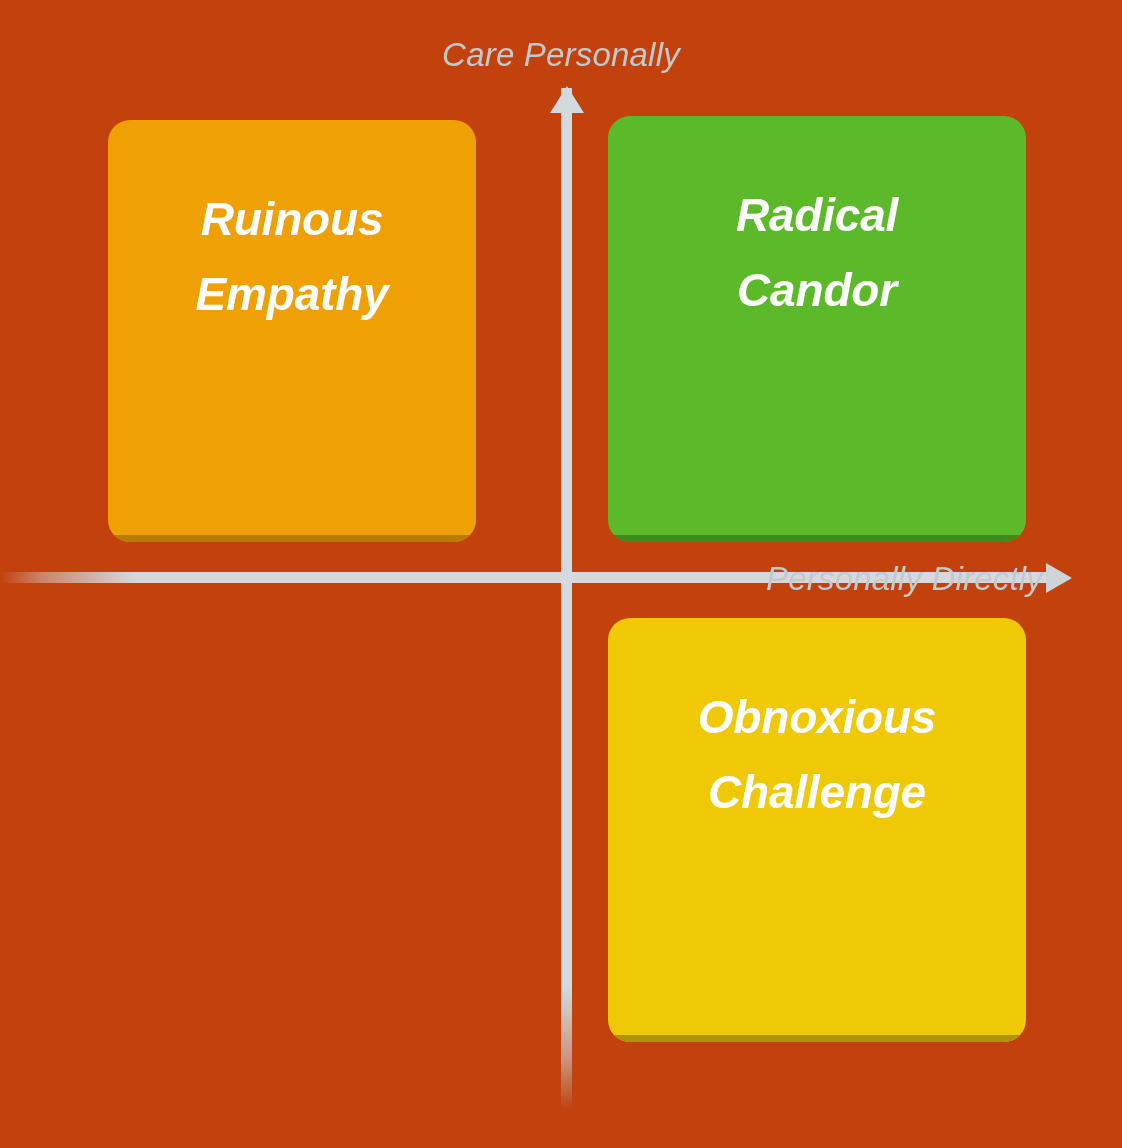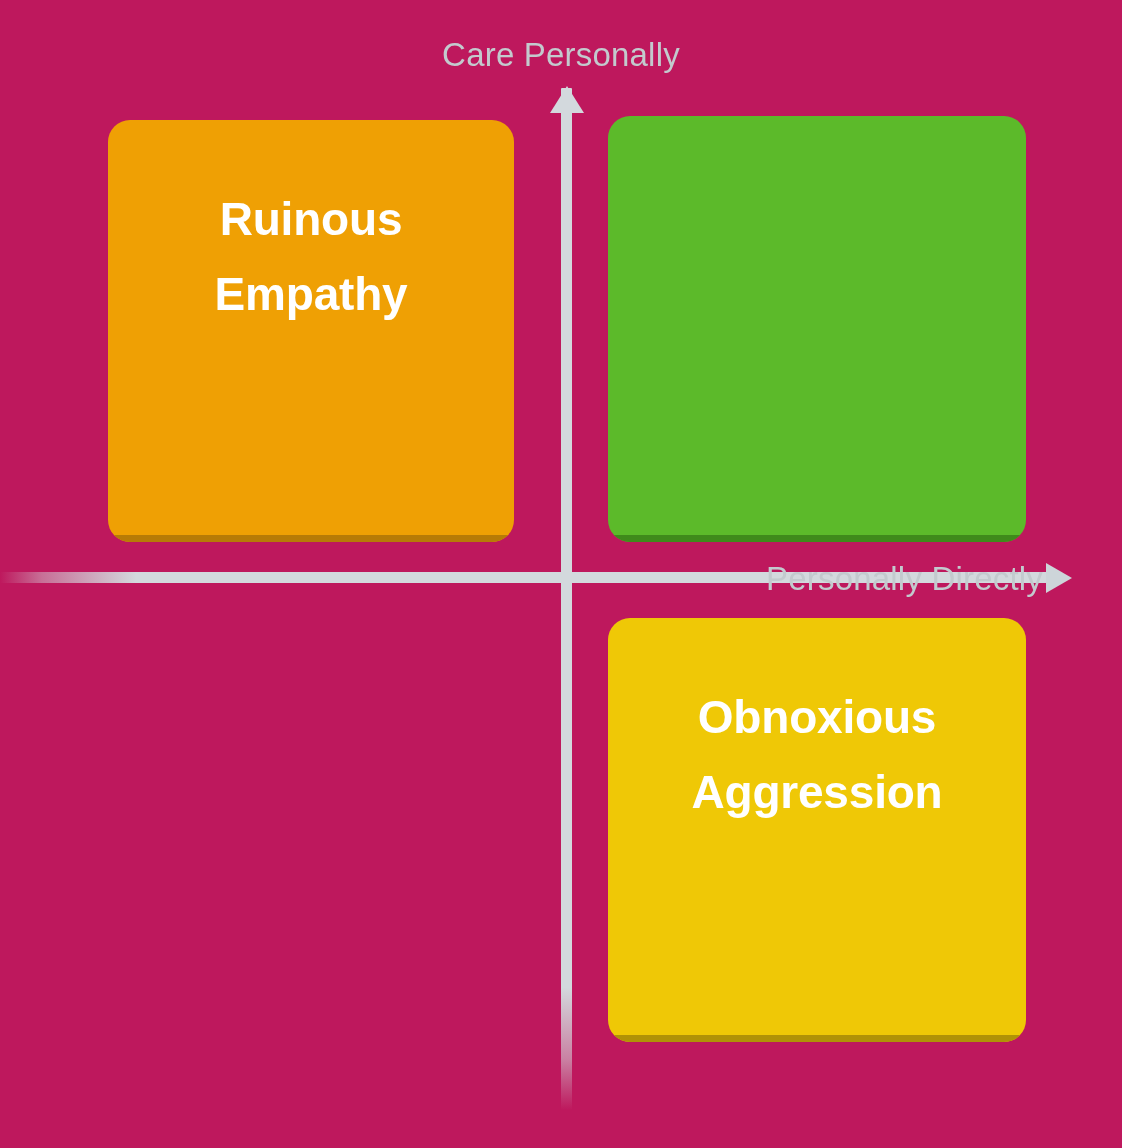--- a/index.html
+++ b/index.html
@@ -10,22 +10,23 @@
   }
   body {
     font-family: "Liberation Sans", sans-serif;
     -webkit-font-smoothing: antialiased;
   }
 
   #stage {
     position: relative;
     width: 1122px;
     height: 1148px;
-    background: #be185d;
+    background: #c2410c;
     overflow: hidden;
+    font-style: italic;
   }
 
   
   .axis-v-line {
     position: absolute;
     left: 561px;
     top: 88px;
     width: 11px;
     height: 1022px;
     background: linear-gradient(to bottom,
@@ -113,21 +114,21 @@
   .quad .underline {
     position: absolute;
     left: 0;
     right: 0;
     bottom: 0;
     height: 7px;
     border-bottom-left-radius: 22px;
     border-bottom-right-radius: 22px;
   }
 
-  #quad-ruinous-empathy      { left: 108px; top: 120px;  width: 406px; height: 422px; }
+  #quad-ruinous-empathy      { left: 108px; top: 120px;  width: 368px; height: 422px; }
   #quad-radical-candor       { left: 608px; top: 116px;  width: 418px; height: 426px; }
   #quad-manipulative-insincerity { left: 108px; top: 620px; width: 418px; height: 424px; }
   #quad-obnoxious-aggression { left: 608px; top: 618px; width: 418px; height: 424px; }
 
   #quad-manipulative-insincerity .label,
   #quad-obnoxious-aggression .label { }
 </style>
 </head>
 <body>
 
@@ -143,23 +144,25 @@
 
   <div class="axis-label axis-label-x" style="color: rgb(195, 202, 206);">Personally Directly</div>
 
   <div class="quad" id="quad-ruinous-empathy" style="background-color: rgb(239, 160, 4);">
     <div class="label" style="color: rgb(255, 255, 255);">Ruinous
 Empathy</div>
     <div class="underline" style="background-color: rgb(183, 123, 6);"></div>
   </div>
 
   <div class="quad" id="quad-radical-candor" style="background-color: rgb(92, 186, 42);">
+    <div class="label" style="color: rgb(255, 255, 255);">Radical
+Candor</div>
     <div class="underline" style="background-color: rgb(63, 138, 27);"></div>
   </div>
 
 
   <div class="quad" id="quad-obnoxious-aggression" style="background-color: rgb(239, 200, 6);">
     <div class="label" style="color: rgb(255, 255, 255);">Obnoxious
-Aggression</div>
+Challenge</div>
     <div class="underline" style="background-color: rgb(176, 146, 6);"></div>
   </div>
 
 </div>
 
 </body></html>

